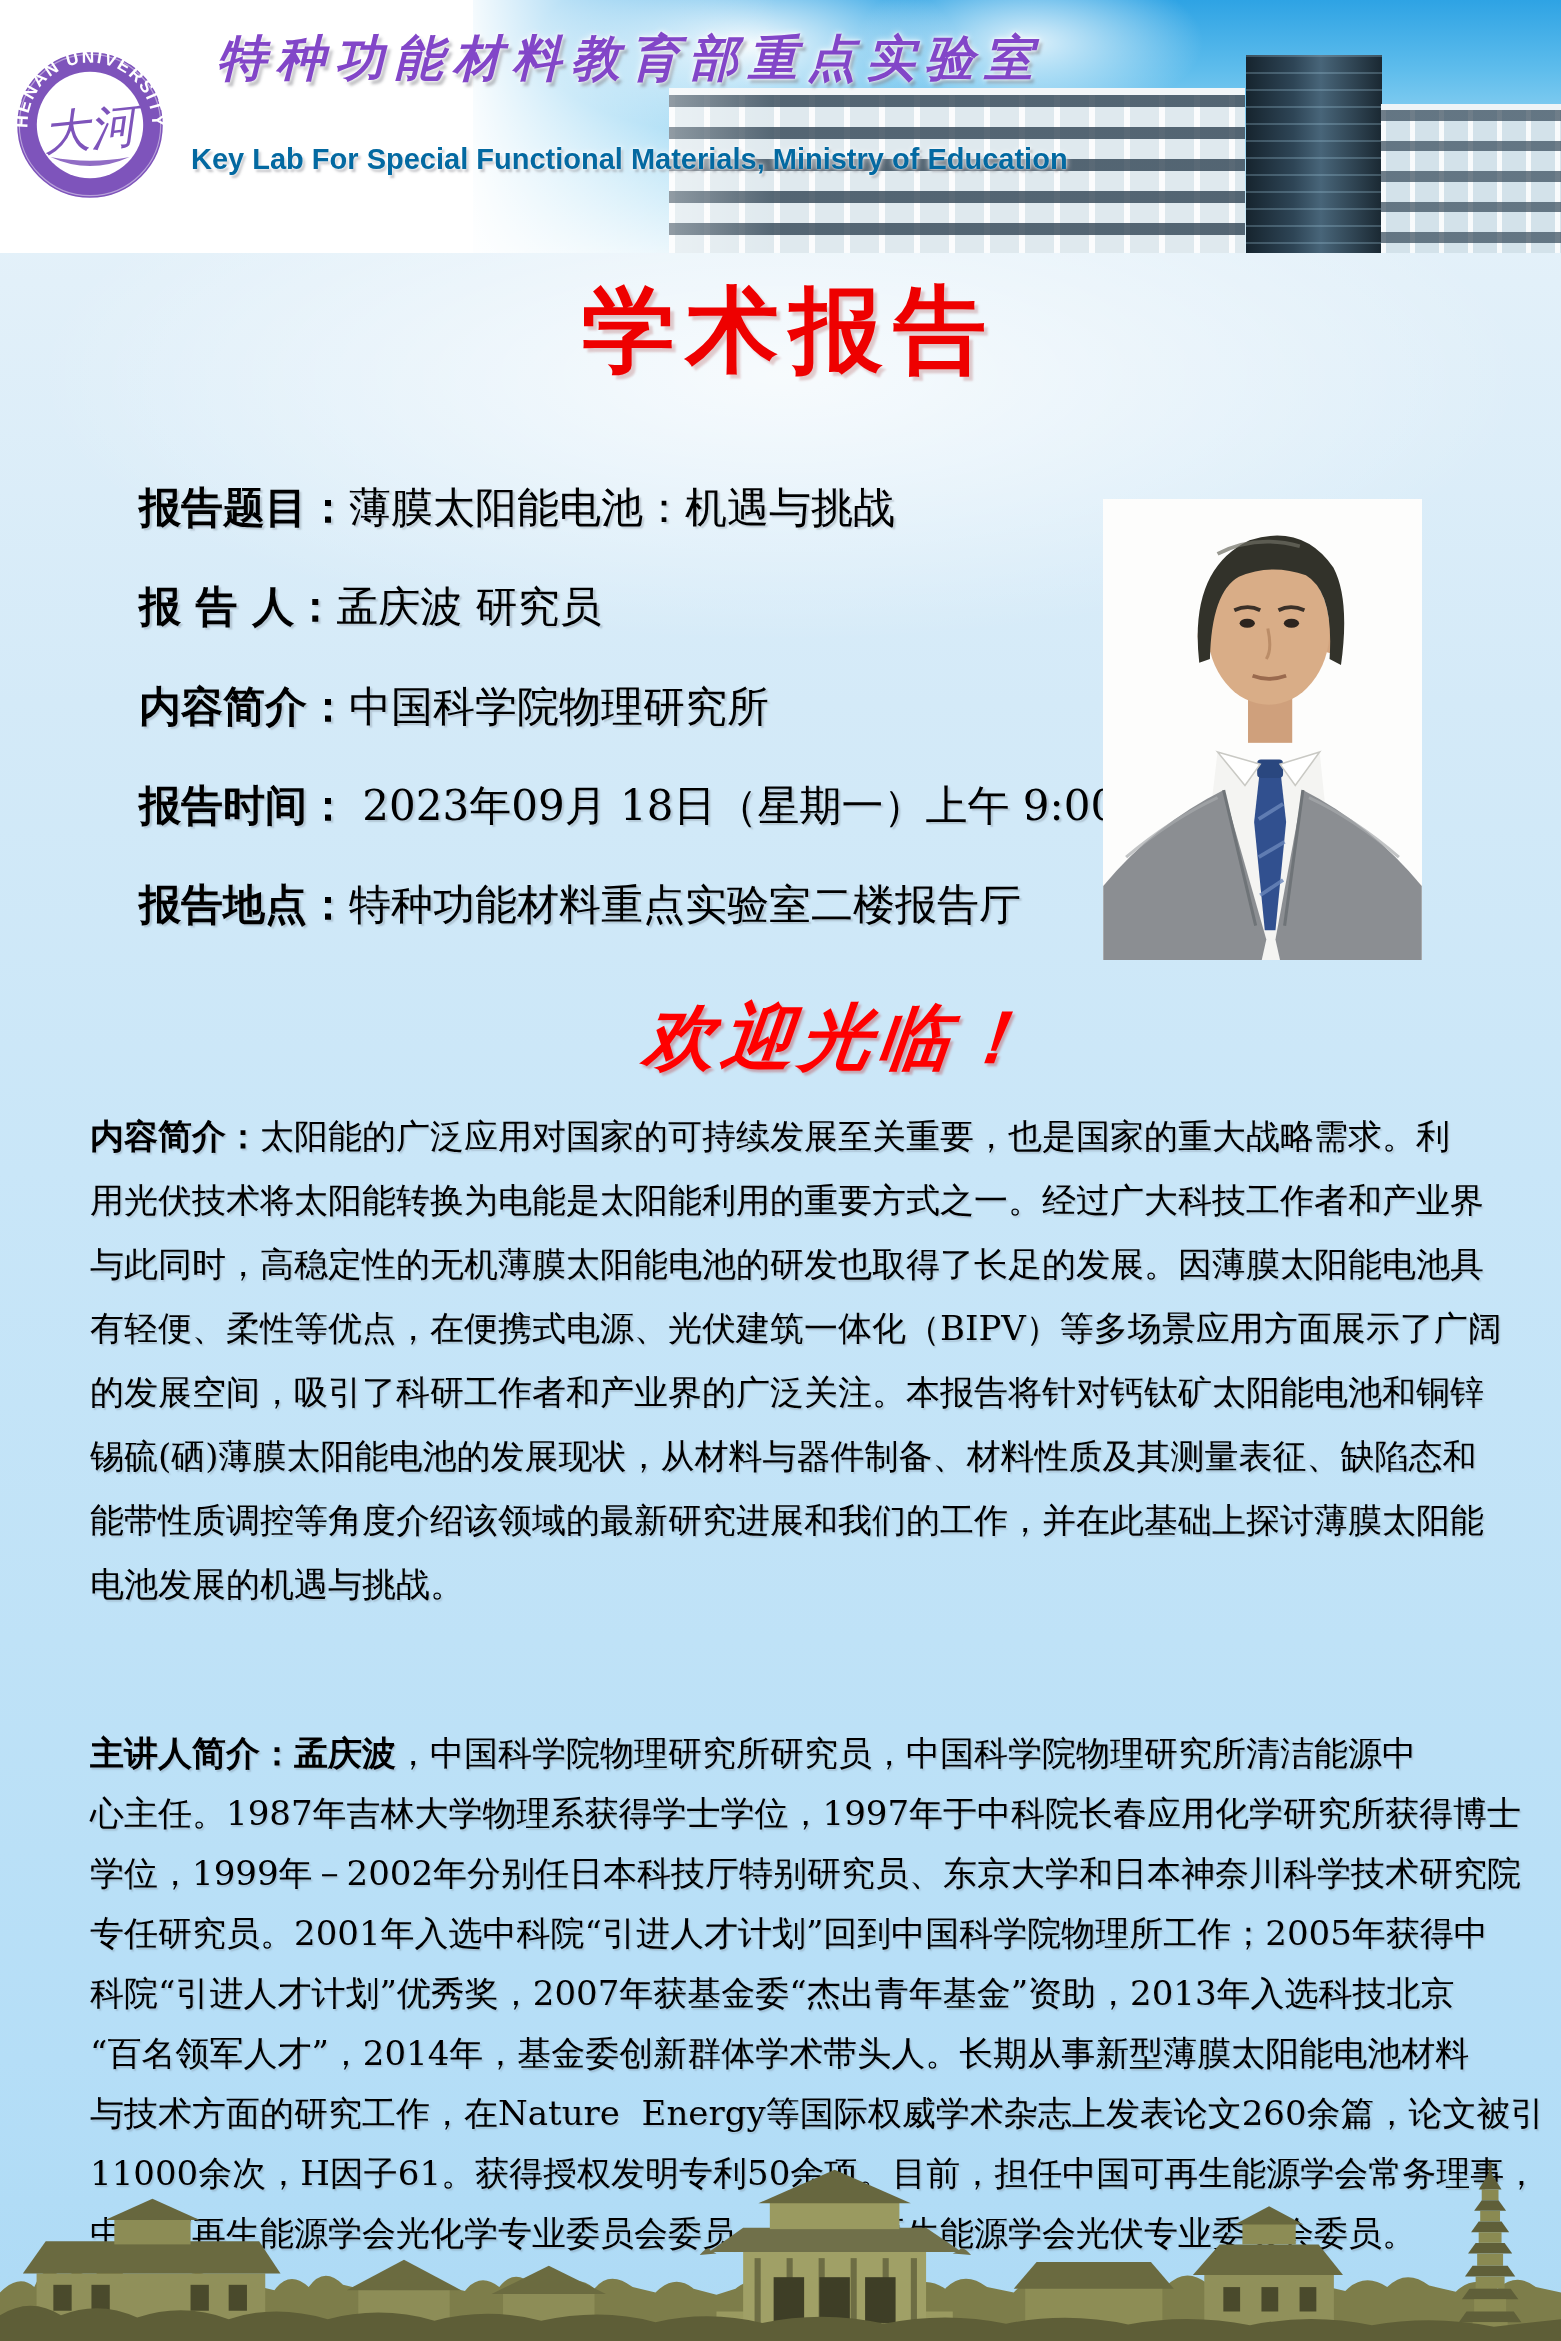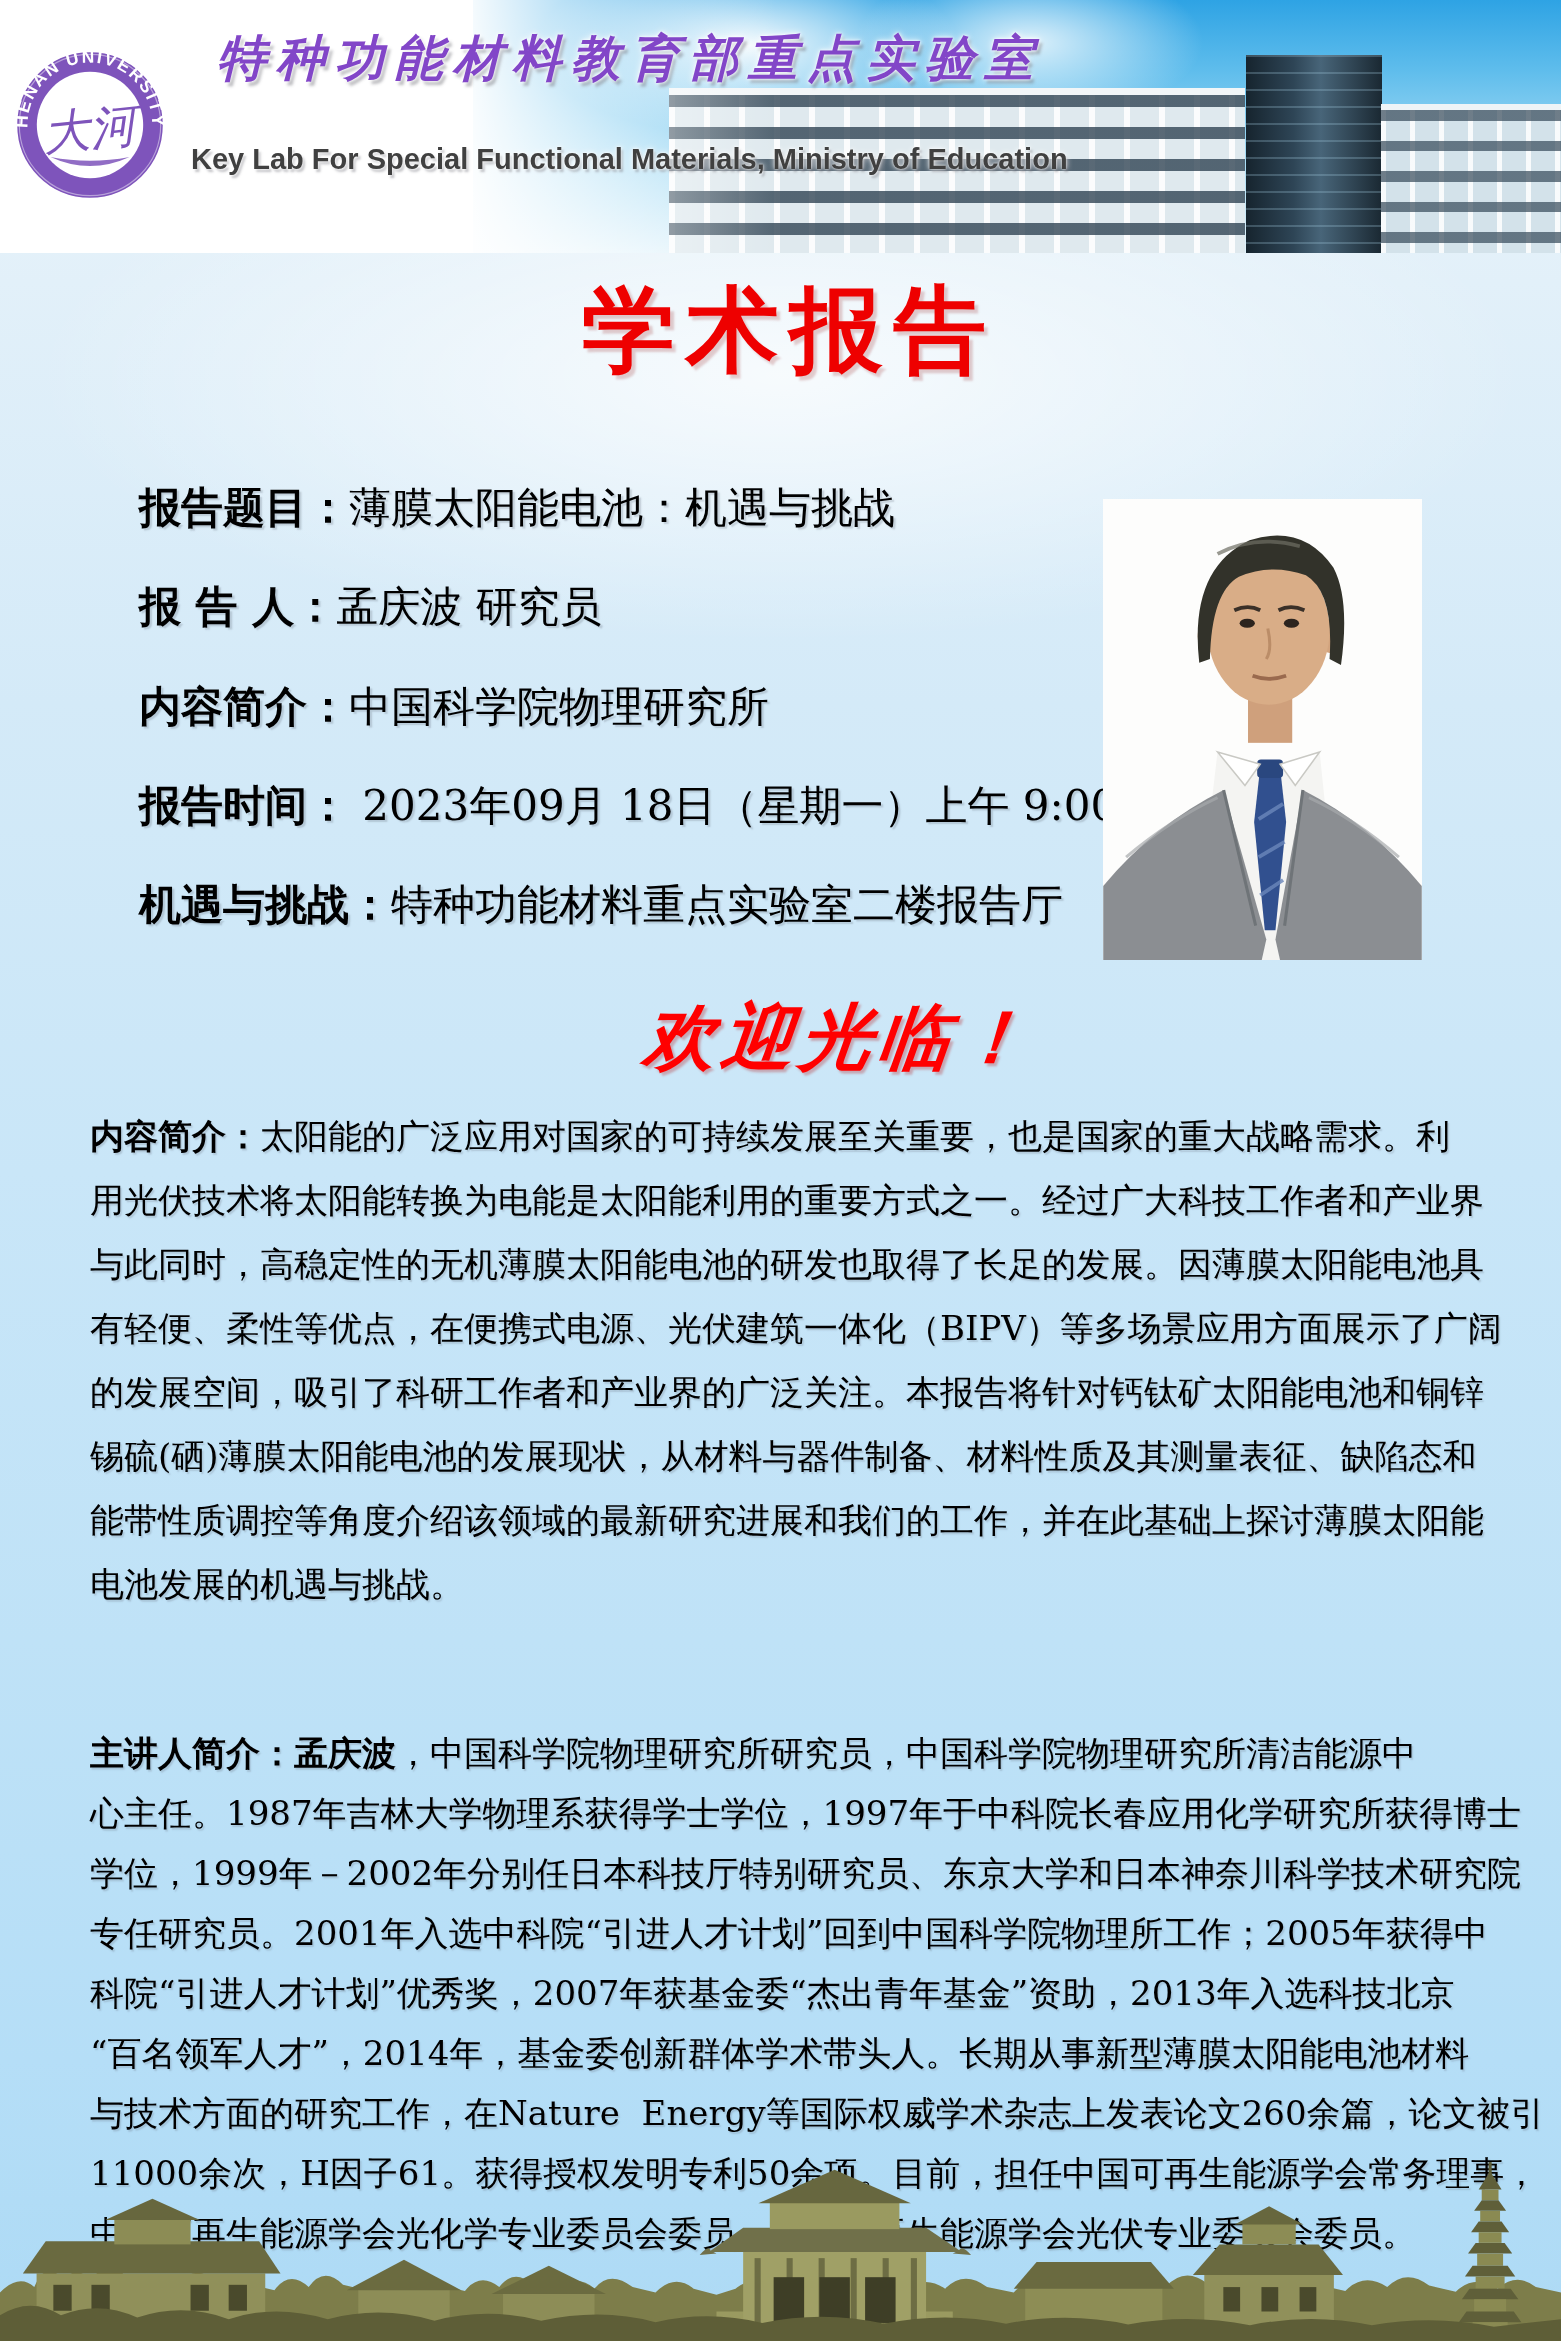--- a/index.html
+++ b/index.html
@@ -27,21 +27,21 @@
       repeating-linear-gradient(180deg, rgba(52,72,88,.7) 0 10.7px, rgba(0,0,0,0) 10.7px 30.5px),
       repeating-linear-gradient(90deg, rgba(255,255,255,.85) 0 5.3px, rgba(0,0,0,0) 5.3px 29px);}
   .hfade{position:absolute;left:457px;top:0;width:320px;height:253px;
     background:linear-gradient(90deg,#ffffff 0%,rgba(255,255,255,0) 100%);}
   #logo{position:absolute;left:13.7px;top:41px;width:152px;height:168px;}
   .lab-title-cn{position:absolute;left:217px;top:26px;width:991px;
     font-size:49px;font-weight:bold;font-style:italic;letter-spacing:10px;color:#8246c8;white-space:pre;
     text-shadow:0 0 7.6px #fff,0 0 3px #fff,3px 3.8px 3px rgba(90,90,100,.45);}
   .lab-title-en{position:absolute;left:191px;top:143px;width:1067px;
     font-family:"Liberation Sans","DejaVu Sans",sans-serif;
-    font-size:29px;font-weight:bold;color:#404040;white-space:pre;
+    font-size:29px;font-weight:bold;color:#0369a1;white-space:pre;
     text-shadow:0 0 6.1px #fff,0 0 2.3px #fff,2.3px 3px 2.3px rgba(90,90,100,.4);}
   
   .main-title{position:absolute;left:0;top:268px;width:1561px;text-align:center;
     font-size:93px;font-weight:bold;color:#ee0000;letter-spacing:10.7px;padding-left:18px;box-sizing:border-box;
     text-shadow:3.8px 3.8px 2.3px rgba(150,30,30,.22);white-space:pre;}
   
   .drow{position:absolute;left:119px;font-size:42px;color:#000;white-space:pre;
     text-shadow:2.3px 2.3px 1.5px rgba(100,110,125,.28);margin-left:20px;}
   .dlabel{font-weight:bold;}
   
@@ -98,21 +98,21 @@
     <div class="lab-title-cn">特种功能材料教育部重点实验室</div>
     <div class="lab-title-en">Key Lab For Special Functional Materials, Ministry of Education</div>
   </div>
 
   <div class="main-title">学术报告</div>
 
   <div class="drow" style="top:480px;"><span class="dlabel">报告题目：</span><span>薄膜太阳能电池：机遇与挑战</span></div>
   <div class="drow" style="top:579px;"><span class="dlabel">报 告 人：</span><span>孟庆波 研究员</span></div>
   <div class="drow" style="top:679px;"><span class="dlabel">内容简介：</span><span>中国科学院物理研究所</span></div>
   <div class="drow" style="top:778px;"><span class="dlabel">报告时间：</span><span> 2023年09月 18日（星期一）上午 9:00</span></div>
-  <div class="drow" style="top:877px;"><span class="dlabel">机遇与挑战：</span><span>特种功能材料重点实验室二楼报告厅</span></div>
+  <div class="drow" style="top:877px;"><span class="dlabel">报告地点：</span><span>特种功能材料重点实验室二楼报告厅</span></div>
 
   <svg id="photo" viewBox="0 0 418 605">
     <rect x="0" y="0" width="418" height="605" fill="#fdfdfc"></rect>
     <rect x="190" y="250" width="58" height="70" fill="#cfa07c"></rect>
     <ellipse cx="137" cy="180" rx="13" ry="22" fill="#d3a47e"></ellipse>
     <ellipse cx="297" cy="180" rx="13" ry="22" fill="#d3a47e"></ellipse>
     <ellipse cx="217" cy="172" rx="80" ry="98" fill="#d9ad87"></ellipse>
     <path d="M 126 215 Q 112 92 192 54 Q 262 32 302 90 Q 324 132 312 218 L 297 210 Q 303 122 266 100 Q 220 84 178 102 Q 142 122 140 210 Z" fill="#32322a"></path>
     <path d="M 150 72 Q 200 46 258 62" stroke="#6e6e64" stroke-width="5" fill="none" opacity=".7"></path>
     <path d="M 172 146 Q 190 138 206 146" stroke="#3a3028" stroke-width="5" fill="none"></path>

